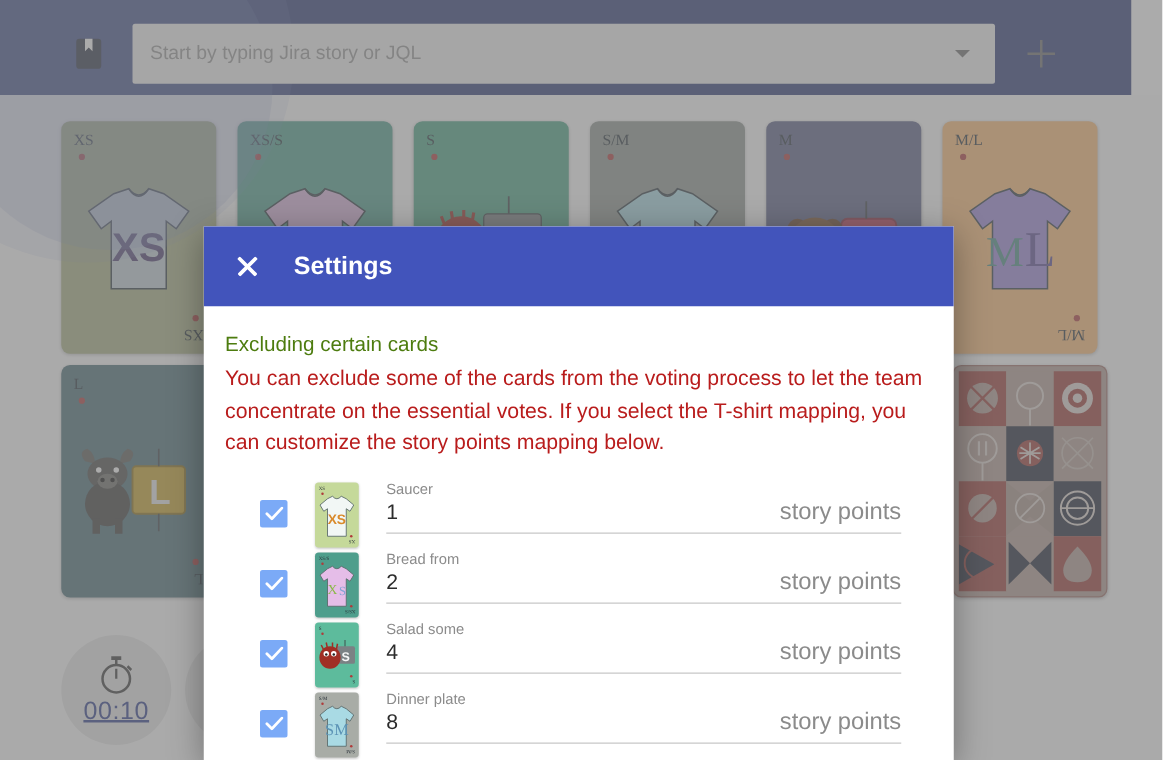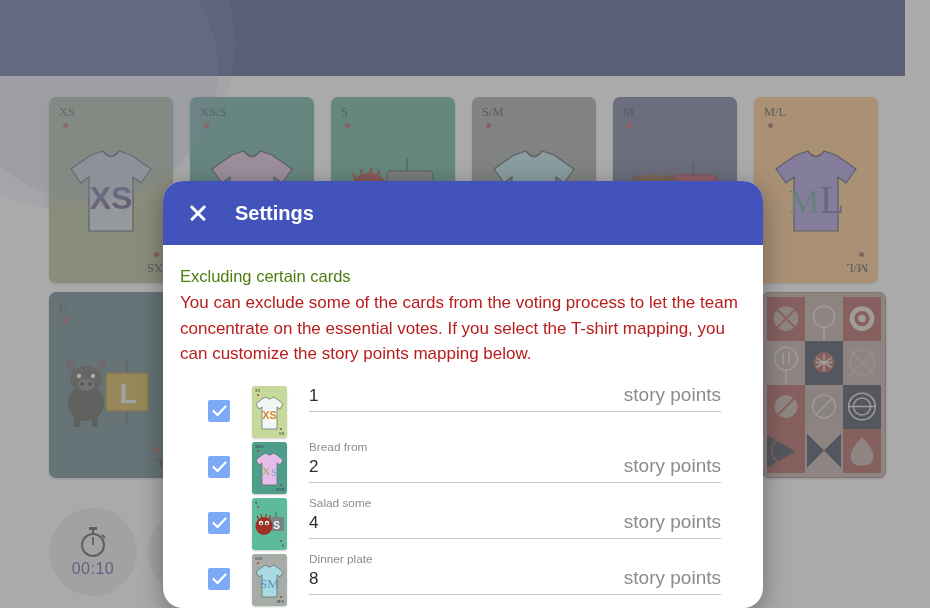--- a/index.html
+++ b/index.html
@@ -58,40 +58,39 @@
   .pc-dot { position:absolute; left:14px; top:26px; width:5px;height:5px;border-radius:50%;background:#b03a3a; }
   .pc-dot-b { position:absolute; right:14px; bottom:26px; width:5px;height:5px;border-radius:50%;background:#b03a3a; }
   .tshirt { position:absolute; left:50%; top:52%; transform:translate(-50%,-50%); }
 
   
   .timer {
     position:absolute; width:88px;height:88px;border-radius:50%;
     background:#e8e8e8; display:flex;flex-direction:column;align-items:center;justify-content:center;
     gap:2px;
   }
-  .timer-val { font-size:16px; color:#2f3e8c; letter-spacing:.5px; }
+  .timer-val { font-size:20px; color:#2f3e8c; letter-spacing:.5px;text-decoration:underline; }
 
   
   .cardback {
     position:absolute; width:124px; height:186px; border-radius:7px;
     background:#b39c93; overflow:hidden; box-shadow:0 1px 3px rgba(0,0,0,.25);
     border:1px solid rgba(140,60,55,.5);
   }
   .cb-grid { position:absolute; inset:4px; display:grid; grid-template-columns:repeat(3,1fr); grid-template-rows:repeat(4,1fr); }
   .cb-cell { position:relative; overflow:hidden; }
 
   
   .dim { position:absolute; inset:0; background:rgba(120,120,120,0.62); }
 
   
   .modal {
     position:absolute; left:163px; top:181px; width:600px; height:427px;
     background:#ffffff; box-shadow:0 6px 26px rgba(0,0,0,0.35);
     overflow:hidden;
-    border-radius:20px;
   }
   .modal-header {
     height:64px; background:#4254bb; display:flex; align-items:center; padding-left:24px; gap:26px;
   }
   .close-x { width:22px;height:22px;position:relative;cursor:pointer;flex:0 0 22px;}
   .close-x:before,.close-x:after{content:"";position:absolute;left:50%;top:50%;width:20px;height:2.6px;background:#fff;border-radius:1px;}
   .close-x:before{transform:translate(-50%,-50%) rotate(45deg);}
   .close-x:after{transform:translate(-50%,-50%) rotate(-45deg);}
   .modal-title { color:#fff; font-size:20px; font-weight:bold; }
 
@@ -313,20 +312,33 @@
         <div class="timer-val">00:10</div>
       </div>
       <div class="timer" style="left:148px;top:432px;background:#e8e8e8;"></div>
 
     </div>
 
     <div class="topbar">
       <div class="decor-circle decor-c1"></div>
       <div class="decor-circle decor-c2"></div>
     </div>
+    <div class="search-wrap">
+      <div class="book-icon">
+        <svg width="22" height="26" viewBox="0 0 22 26">
+          <rect x="1" y="1" width="20" height="24" rx="2.5" fill="#2f3647"></rect>
+          <path d="M8 1 L14 1 L14 11 L11 8 L8 11 Z" fill="#ffffff"></path>
+        </svg>
+      </div>
+      <div class="search-field">
+        <div class="search-ph">Start by typing Jira story or JQL</div>
+        <div class="caret-down"></div>
+      </div>
+      <div class="plus-btn"></div>
+    </div>
 
   </div>
 
   <div class="dim"></div>
 
   <div class="modal">
     <div class="modal-header">
       <div class="close-x"></div>
       <div class="modal-title">Settings</div>
     </div>
@@ -346,20 +358,21 @@
             <div class="th-l">XS</div>
             <div class="th-d"></div>
             <svg width="35" height="52" viewBox="0 0 35 52">
               <path d="M10 13 L14 11 Q17.5 15 21 11 L25 13 L31 18 L28 23 L25 21 L25 43 L10 43 L10 21 L7 23 L4 18 Z" fill="#f2f7f5" stroke="#5a6a6a" stroke-width="0.7"></path>
               <text x="17.5" y="33" font-size="11" font-weight="bold" text-anchor="middle" fill="#d98a2b" font-family="Liberation Sans, sans-serif">XS</text>
             </svg>
             <div class="th-db"></div>
             <div class="th-lb">XS</div>
           </div>
           <div class="field">
+            <div class="field-label">Saucer</div>
             <div class="field-line">
               <input class="field-val" value="1" style="">
               <span class="field-suffix">story points</span>
             </div>
           </div>
         </div>
 
         <div class="row">
           <div class="cbx">
             <svg width="15" height="12" viewBox="0 0 15 12">

